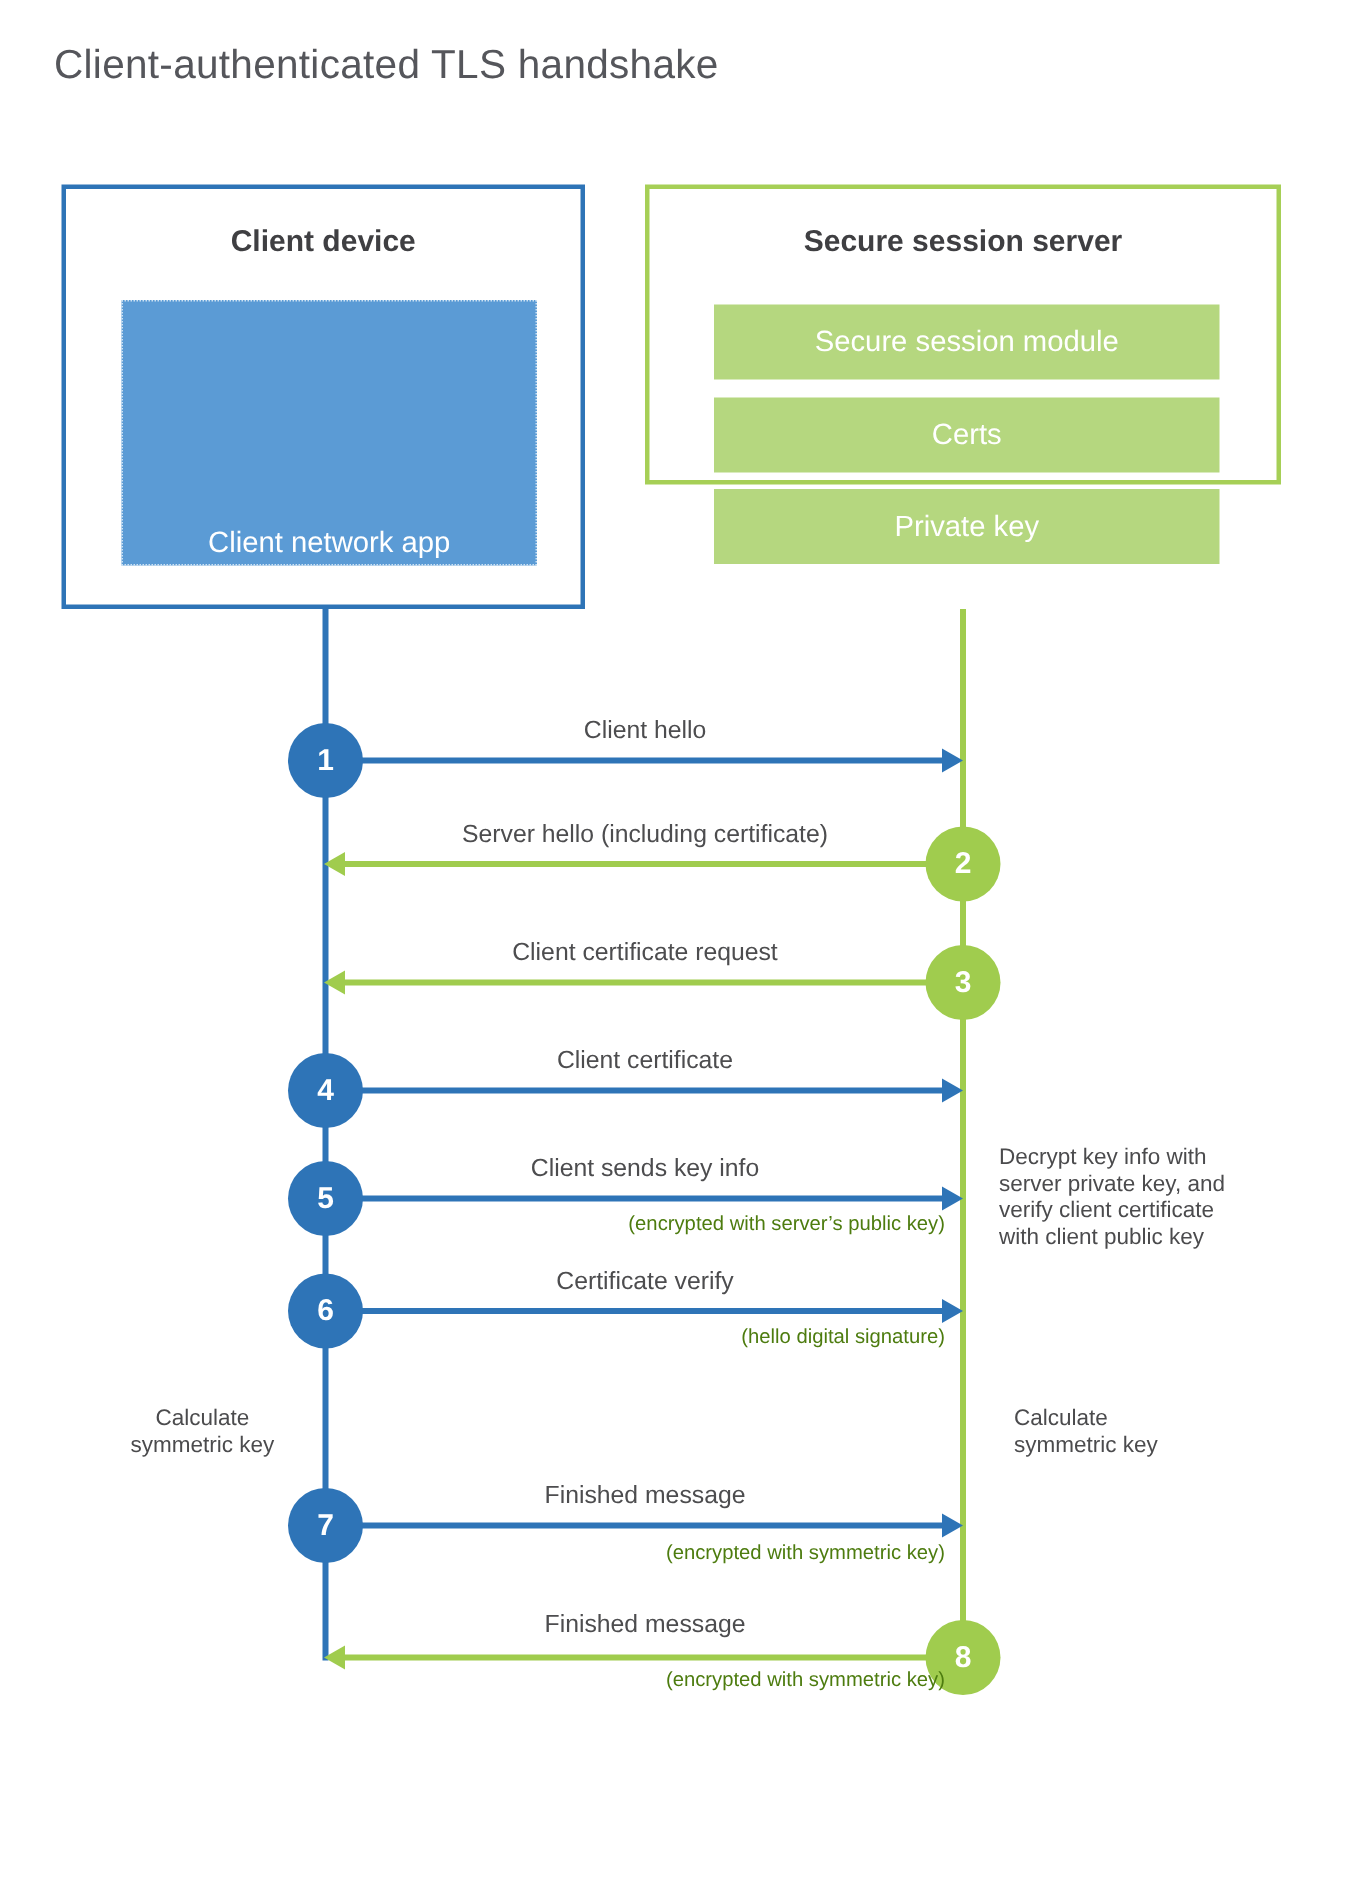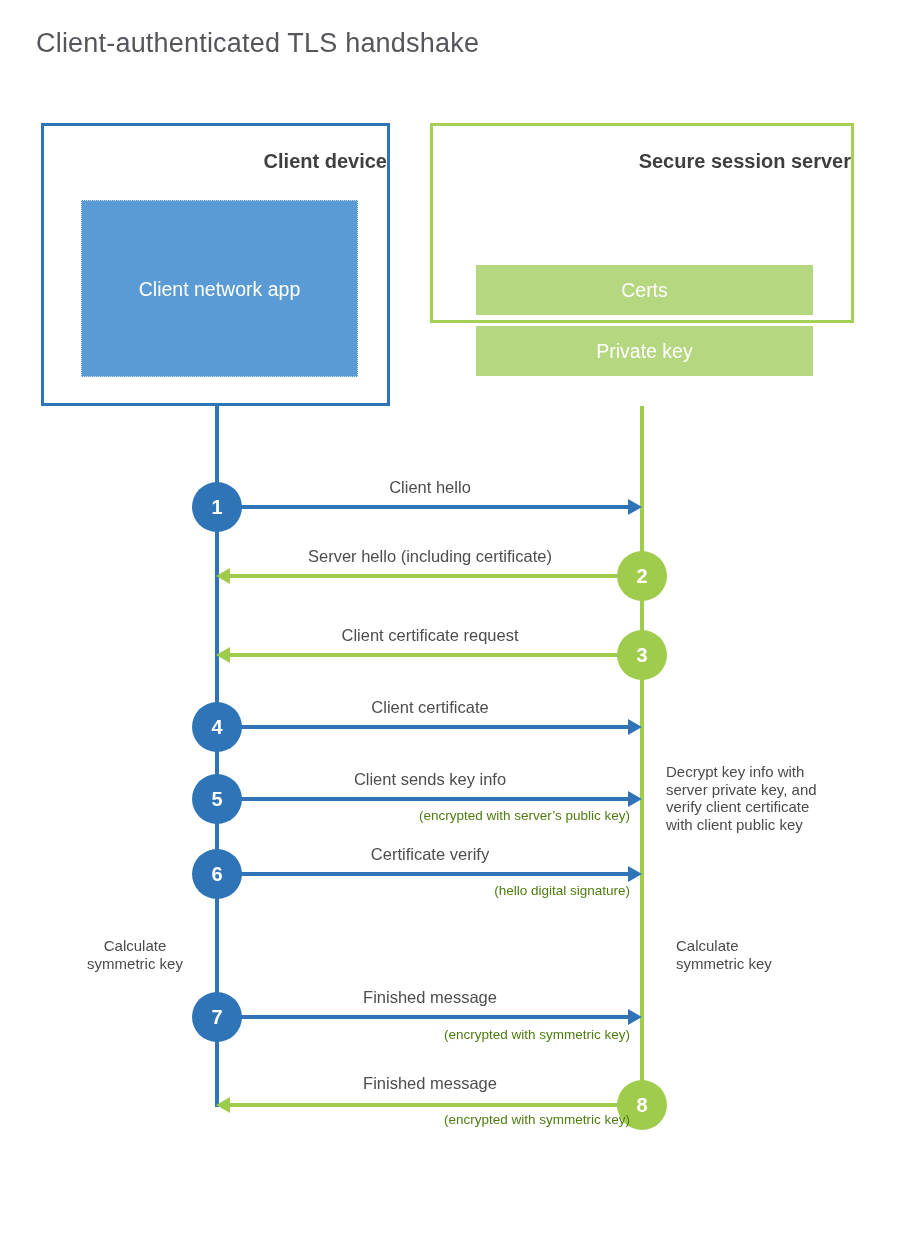--- a/index.html
+++ b/index.html
@@ -21,27 +21,27 @@
   
   .page-title{
     left:36px;top:28px;font-size:27px;font-weight:300;color:#55565b;
     letter-spacing:0.2px;
   }
   
   .actor-box{border-style:solid;border-width:3px;background:#fff;}
   .actor-box.client{left:41px;top:123px;width:349px;height:283px;border-color:var(--blue);}
   .actor-box.server{left:430px;top:123px;width:424px;height:200px;border-color:var(--green-border);}
   .actor-title{
-    position:absolute;left:0;right:0;top:24px;text-align:right;
+    position:absolute;left:0;right:0;top:24px;text-align:center;
     font-size:20px;font-weight:bold;color:var(--text-dark);
   }
   .client-app{
     position:absolute;left:37px;top:74px;width:277px;height:177px;
     background:var(--light-blue);border:1px dotted #cfe3f3;
-    display:flex;align-items:center;justify-content:center;
+    display:flex;align-items:flex-end;justify-content:center;
   }
   .client-app span{
     display:block;width:180px;text-align:center;color:#ffffff;
     font-size:19.5px;line-height:28px;font-weight:400;
   }
   .server-bar{
     position:absolute;left:43px;width:337px;height:50px;
     background:var(--light-green);color:#ffffff;text-align:center;
     font-size:19.5px;line-height:50px;font-weight:400;
   }
@@ -83,20 +83,21 @@
 
 <div class="abs actor-box client">
   <div class="actor-title">Client device</div>
   <div class="client-app">
     <span>Client network app</span>
   </div>
 </div>
 
 <div class="abs actor-box server">
   <div class="actor-title">Secure session server</div>
+  <div class="server-bar" style="top:77px;">Secure session module</div>
   <div class="server-bar" style="top:139px;">Certs</div>
   <div class="server-bar" style="top:200px;">Private key</div>
 </div>
 
 <div class="abs lifeline blue"></div>
 <div class="abs lifeline green"></div>
 
 <div>
   <div class="abs step-label" style="top:478px;">Client hello</div>
   <div class="abs arrow-line blue" style="top:505px;"></div>

